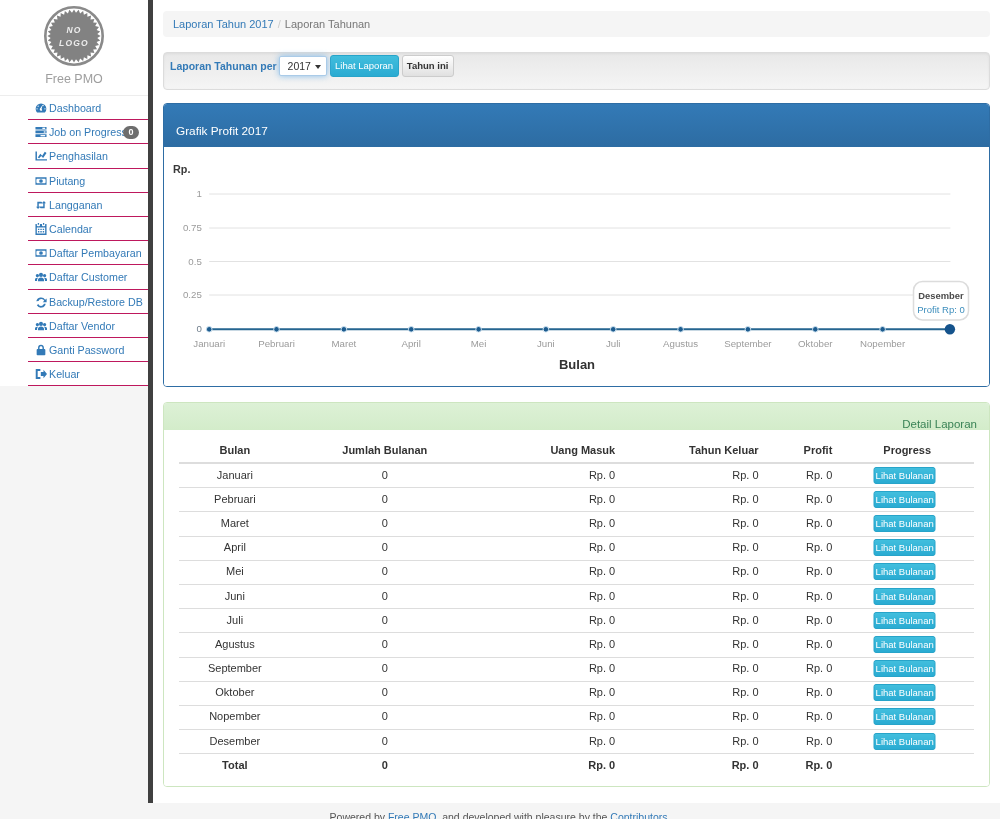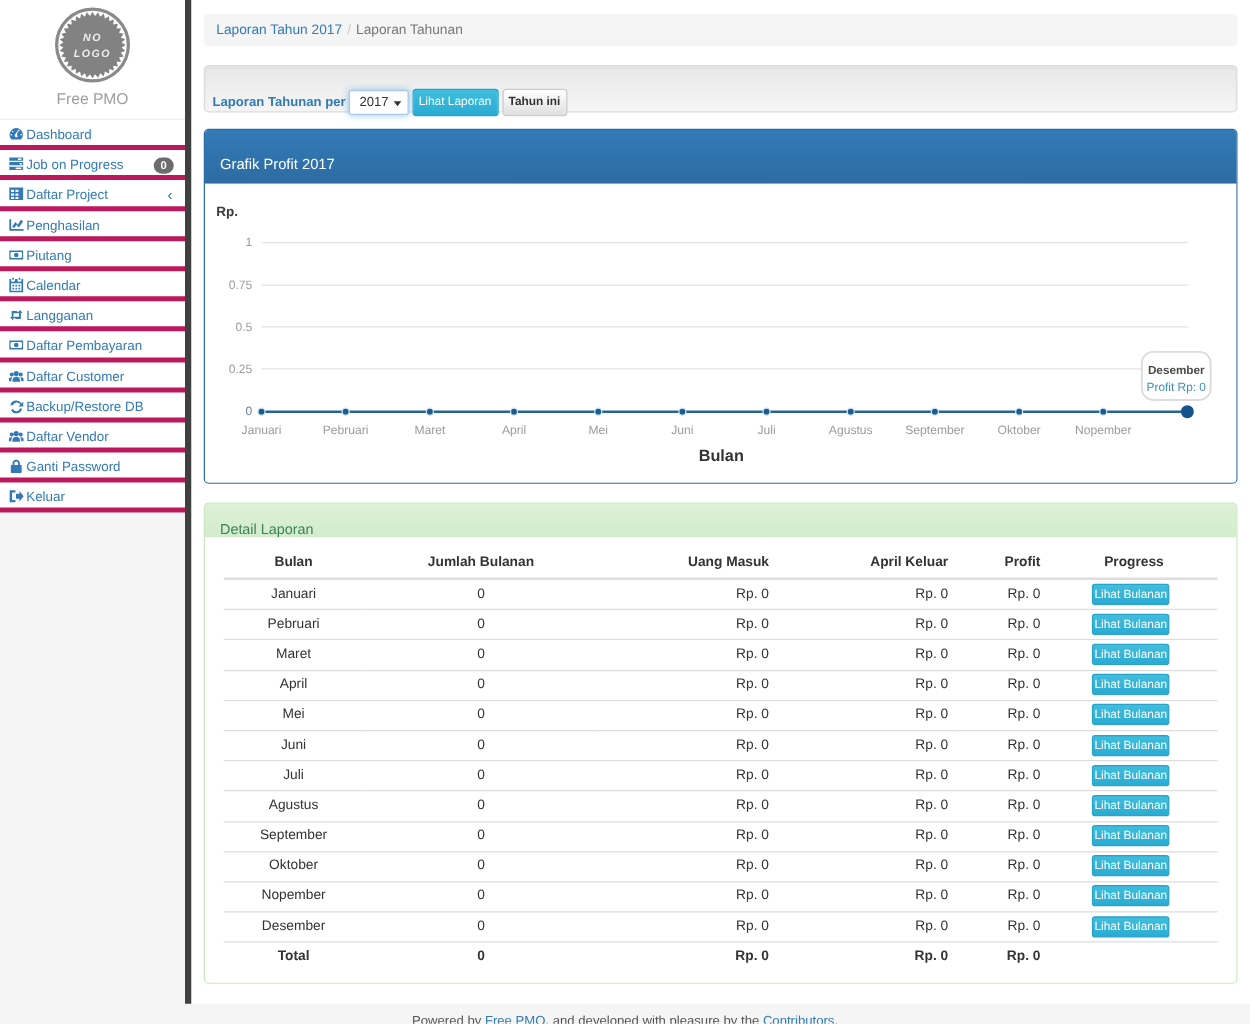--- a/index.html
+++ b/index.html
@@ -31,21 +31,21 @@
   font-size:11px;
 }
 .breadcrumb .sep { color:#ccc; padding:0 4px; }
 .well {
   margin-top:15px;
   height:38px;
   background:linear-gradient(to bottom,#e8e8e8 0%,#f5f5f5 100%);
   border:1px solid #dcdcdc;
   border-radius:4px;
   box-shadow:inset 0 1px 3px rgba(0,0,0,.05);
-  padding:18px 6px;
+  padding:2px 6px;
 }
 .well .lbl { color:#337ab7; font-weight:bold; font-size:10.5px; line-height:22px; vertical-align:middle; }
 .sel {
   display:inline-block; vertical-align:middle;
   width:48px; height:20.5px; margin-left:2px;
   background:#fff; border:1px solid #aacbe8; border-radius:2px;
   box-shadow:0 0 6px rgba(102,175,233,.75);
   font-size:10.5px; color:#333; line-height:18.5px; padding-left:8px;
   position:relative;
 }
@@ -93,20 +93,21 @@
   border:1px solid #cde6c0;
   border-radius:4px;
 }
 .panel-green .hd {
   background:linear-gradient(to bottom,#ddf1d6 0%,#d3ecca 100%);
   color:#3a8356;
   height:27px; line-height:19.5px;
   padding:12px 12px;
   border-radius:3px 3px 0 0;
   font-size:11.5px;
+  text-align:right;
 }
 .panel-green .bd { background:#fff; padding:9px 15px 9px 15px; border-radius:0 0 3px 3px; }
 
 table.rpt { width:100%; border-collapse:collapse; font-size:11px; }
 table.rpt th { font-weight:bold; border-bottom:2px solid #ddd; padding:5px 8px; line-height:13px; }
 table.rpt td { border-top:1px solid #ddd; padding:3.6px 8px 5.6px; line-height:14px; }
 table.rpt td.bc { padding:2.6px 8px 3.6px; }
 table.rpt .c { text-align:center; }
 table.rpt .r { text-align:right; }
 .btn-xs {
@@ -129,24 +130,25 @@
 
 .sidebar {
   position:absolute; left:0; top:0; width:148px;
   background:#fff;
 }
 .logo-wrap { padding-top:5px;font-style:italic; }
 .logo-wrap svg { display:block; margin:0 auto; }
 .brand { text-align:center; color:#9e9e9e; font-size:12.5px; padding:6px 0 9px 0; line-height:13px; }
 ul.menu { list-style:none; border-top:1px solid #ededed; }
 ul.menu li {
-  border-bottom:4px solid #be185d;
+  border-bottom:1px solid #be185d;
   height:24.2px;
   padding:0 8px 0 7px;
   position:relative;
+  margin-left:28px;
 }
 ul.menu li a { display:block; line-height:24px; font-size:10.7px; white-space:nowrap; }
 ul.menu li svg.ic { vertical-align:-2px; margin-right:2px; }
 .badge0 {
   position:absolute; right:9px; top:6px;
   background:#6d6d6d; color:#fff;
   font-size:9px; font-weight:bold;
   border-radius:6.5px; padding:0.5px 5.5px; line-height:11.5px;
 }
 .chev { position:absolute; right:10px; top:0; color:#337ab7; font-size:12px; line-height:24px; }
@@ -218,21 +220,21 @@
             <col style="width:145px">
           <col style="width:144px">
             <col style="width:74px">
             <col style="width:134px">
         </colgroup>
         <tbody>
             <tr>
           <th class="c" style="border-top:none">Bulan</th>
               <th class="c" style="border-top:none">Jumlah Bulanan</th>
           <th class="r" style="border-top:none">Uang Masuk</th>
-              <th class="r" style="border-top:none">April Keluar</th>
+              <th class="r" style="border-top:none">Tahun Keluar</th>
           <th class="r" style="border-top:none">Profit</th>
               <th class="c" style="border-top:none">Progress</th>
         </tr>
 <tr>
               <td class="c">Januari</td>
               <td class="c">0</td>
               <td class="r">Rp. 0</td>
               <td class="r">Rp. 0</td>
               <td class="r">Rp. 0</td>
               <td class="bc">
@@ -385,46 +387,40 @@
         <a href="#"><svg class="ic" width="12" height="12" viewBox="0 0 13 13" fill="#337ab7">
             <path d="M.5 1h12v2.9H.5z M.5 5h12v2.9H.5z M.5 9h12v2.9H.5z"></path>
             <rect x="8" y="1.8" width="3" height="1.4" fill="#fff"></rect>
             <rect x="9.5" y="5.8" width="1.9" height="1.4" fill="#fff"></rect>
             <rect x="6" y="9.8" width="5" height="1.4" fill="#fff"></rect>
           </svg>Job on Progress</a>
         <span class="badge0">0</span>
       </li>
 <li>
         <a href="#"><svg class="ic" width="12" height="12" viewBox="0 0 13 13" fill="#337ab7">
-            <path d="M.5 1h12v11H.5zm1.5 2v2h2.6V3zm3.8 0v2h2.6V3zm3.8 0v2H11.2 11.3V3zm0 0h1.8v2h-1.8zM2 6.2v2h2.6v-2zm3.8 0v2h2.6v-2zm3.8 0h1.8v2h-1.8zM2 9.4v1.6h2.6V9.4zm3.8 0v1.6h2.6V9.4zm3.8 0h1.8v1.6h-1.8z"></path>
-          </svg>Daftar Project</a>
-        <span class="chev">‹</span>
-      </li>
-<li>
-        <a href="#"><svg class="ic" width="12" height="12" viewBox="0 0 13 13" fill="#337ab7">
             <path d="M.5 1.5h1.6v8.4H13v1.6H.5zM3 8l2.8-4 2 2.2L10.6 2l1.9 1.2-3.7 5.4-2.1-2.2L4.6 9z"></path>
           </svg>Penghasilan</a>
       </li>
 <li>
         <a href="#"><svg class="ic" width="12" height="12" viewBox="0 0 13 13" fill="#337ab7">
             <path d="M.5 2.5h12v8H.5zm1.5 1.5a1.5 1.5 0 0 1-.5.9v3.2c.3.2.5.5.5.9h9a1.5 1.5 0 0 1 .5-.9V4.9a1.5 1.5 0 0 1-.5-.9zm4.5.5a2 2 0 1 1 0 4 2 2 0 0 1 0-4z"></path>
           </svg>Piutang</a>
       </li>
 <li>
         <a href="#"><svg class="ic" width="12" height="12" viewBox="0 0 13 13" fill="#337ab7">
+            <path d="M1.1 8.3 3.3 10.9 5.5 8.3 H4.1 V4.9 H8.5 L7 3.1 H2.5 V8.3 Z M11.9 4.7 9.7 2.1 7.5 4.7 H8.9 V8.1 H4.5 L6 9.9 H10.5 V4.7 Z"></path>
+          </svg>Langganan</a>
+      </li>
+<li>
+        <a href="#"><svg class="ic" width="12" height="12" viewBox="0 0 13 13" fill="#337ab7">
             <path d="M3 0h1.4v2H3zM8.6 0H10v2H8.6zM.5 1.2H2v1.6c0 .4.4.8.9.8h1.6c.5 0 .9-.4.9-.8V1.2h2.2v1.6c0 .4.4.8.9.8h1.6c.5 0 .9-.4.9-.8V1.2h1.5V13H.5zM2 5v6.5h9V5zm1.2 1.2h1.5v1.5H3.2zm2.6 0h1.5v1.5H5.8zm2.6 0h1.5v1.5H8.4zM3.2 8.8h1.5v1.5H3.2zm2.6 0h1.5v1.5H5.8zm2.6 0h1.5v1.5H8.4z"></path>
           </svg>Calendar</a>
       </li>
 <li>
         <a href="#"><svg class="ic" width="12" height="12" viewBox="0 0 13 13" fill="#337ab7">
-            <path d="M1.1 8.3 3.3 10.9 5.5 8.3 H4.1 V4.9 H8.5 L7 3.1 H2.5 V8.3 Z M11.9 4.7 9.7 2.1 7.5 4.7 H8.9 V8.1 H4.5 L6 9.9 H10.5 V4.7 Z"></path>
-          </svg>Langganan</a>
-      </li>
-<li>
-        <a href="#"><svg class="ic" width="12" height="12" viewBox="0 0 13 13" fill="#337ab7">
             <path d="M.5 2.5h12v8H.5zm1.5 1.5a1.5 1.5 0 0 1-.5.9v3.2c.3.2.5.5.5.9h9a1.5 1.5 0 0 1 .5-.9V4.9a1.5 1.5 0 0 1-.5-.9zm4.5.5a2 2 0 1 1 0 4 2 2 0 0 1 0-4z"></path>
           </svg>Daftar Pembayaran</a>
       </li>
 <li>
         <a href="#"><svg class="ic" width="12" height="12" viewBox="0 0 13 13" fill="#337ab7">
             <path d="M6.5 2a2.2 2.2 0 1 1 0 4.4A2.2 2.2 0 0 1 6.5 2zM2.6 3.2a1.8 1.8 0 1 1 0 3.6 1.8 1.8 0 0 1 0-3.6zm7.8 0a1.8 1.8 0 1 1 0 3.6 1.8 1.8 0 0 1 0-3.6zM6.5 7c1.8 0 3.3 1.1 3.3 2.8v1.4H3.2V9.8C3.2 8.1 4.7 7 6.5 7zM2.3 7.4c.3 0 .5 0 .8.1-.6.6-.9 1.4-.9 2.3v1H0V9.3c0-1.1 1-1.9 2.3-1.9zm8.4 0c1.3 0 2.3.8 2.3 1.9v1.5h-2.2v-1c0-.9-.3-1.7-.9-2.3.3-.1.5-.1.8-.1z"></path>
           </svg>Daftar Customer</a>
       </li>
 <li>
         <a href="#"><svg class="ic" width="12" height="12" viewBox="0 0 13 13" fill="#337ab7">

